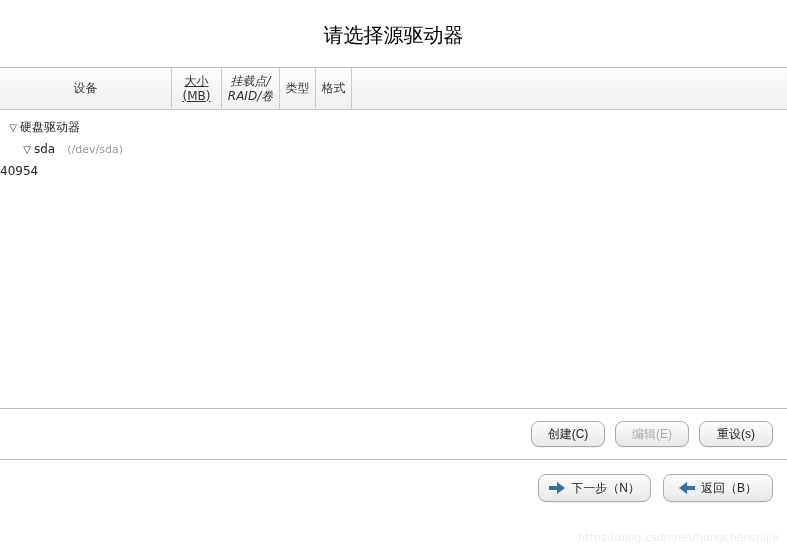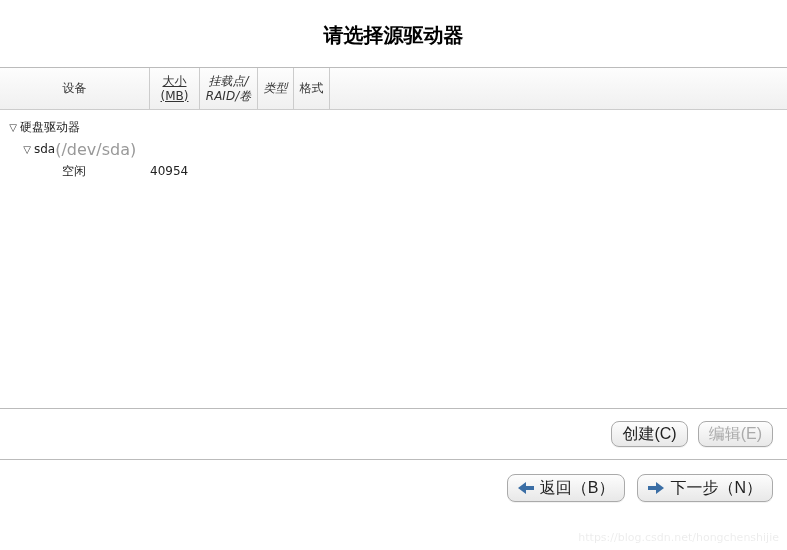--- a/index.html
+++ b/index.html
@@ -12,21 +12,21 @@
       overflow: hidden;
       position: relative;
     }
     .title-bar {
       text-align: center;
       padding: 22px 0 18px 0;
       border-bottom: 1px solid #bbb;
     }
     .title-bar h1 {
       font-size: 20px;
-      font-weight: bold;
+      font-weight: normal;
       color: #000;
     }
     .table-area {
       border-bottom: 1px solid #bbb;
     }
     .header-row {
       display: flex;
       background: linear-gradient(to bottom, #fdfdfd, #f0f0f0);
       border-bottom: 1px solid #ccc;
       height: 42px;
@@ -35,24 +35,24 @@
       border-right: 1px solid #ccc;
       display: flex;
       align-items: center;
       justify-content: center;
       text-align: center;
       font-size: 12px;
       color: #333;
       padding: 2px 4px;
       line-height: 1.2;
     }
-    .col-device { width: 150px; }
+    .col-device { width: 172px; }
     .col-size   { width: 50px; text-decoration: underline; }
     .col-mount  { width: 58px; font-style: italic; }
-    .col-type   { width: 36px; font-style: italic; }
+    .col-type   { width: 36px; }
     .col-format { width: 36px; }
     .header-spacer { flex: 1; border-right: none; }
 
     .tree-body {
       padding: 6px 0;
       height: 298px;
       background: #fff;
       font-size: 12px;
       color: #222;
     }
@@ -77,38 +77,38 @@
       display: inline-block;
       text-align: center;
       font-size: 10px;
       color: #333;
       user-select: none;
     }
     .indent-1 { padding-left: 20px; }
     .indent-2 .label-main { padding-left: 42px; }
     .label-sub {
       color: #999;
-      font-size: 16px;
-      margin-left: 0;
+      font-size: 11px;
+      margin-left: 12px;
     }
 
     .action-bar {
       display: flex;
       justify-content: flex-end;
       gap: 10px;
       padding: 12px 14px;
       border-bottom: 1px solid #bbb;
     }
     .btn {
       min-width: 74px;
       height: 26px;
       background: linear-gradient(to bottom, #fdfdfd, #e8e8e8);
       border: 1px solid #aaa;
       border-radius: 8px;
-      font-size: 16px;
+      font-size: 12px;
       color: #222;
       display: inline-flex;
       align-items: center;
       justify-content: center;
       padding: 0 10px;
       cursor: pointer;
       box-shadow: 0 1px 0 rgba(0,0,0,0.05);
     }
     .btn:disabled, .btn.disabled {
       color: #aaa;
@@ -168,45 +168,43 @@
       </div>
     </div>
     <div class="tree-row">
       <div class="tree-cell-device indent-1">
         <span class="expander">▽</span>
         <span>sda</span>
         <span class="label-sub">(/dev/sda)</span>
       </div>
     </div>
     <div class="tree-row indent-2">
-      <div class="tree-cell-device">
-        <span class="label-main" style="padding-left:56px;">空闲</span>
-      </div>
       <div class="tree-cell-size">40954</div>
     </div>
   </div>
 </div>
 
 <div class="action-bar">
   <button class="btn">创建(C)</button>
   <button class="btn disabled" disabled="">编辑(E)</button>
+  <button class="btn">重设(s)</button>
 </div>
 
 <div class="nav-bar">
+  <button class="btn btn-nav">
+    <span class="arrow-right">
+      <svg width="16" height="12" viewBox="0 0 16 12">
+          <polygon points="8,0 16,6 8,12 8,8 0,8 0,4 8,4" fill="#3b6ea5"></polygon>
+        </svg>
+    </span>
+    <span>下一步（N）</span>
+  </button>
   <button class="btn btn-nav">
     <span class="arrow-left">
       <svg width="16" height="12" viewBox="0 0 16 12">
           <polygon points="8,0 0,6 8,12 8,8 16,8 16,4 8,4" fill="#3b6ea5"></polygon>
         </svg>
     </span>
     <span>返回（B）</span>
   </button>
-  <button class="btn btn-nav">
-    <span class="arrow-right">
-      <svg width="16" height="12" viewBox="0 0 16 12">
-          <polygon points="8,0 16,6 8,12 8,8 0,8 0,4 8,4" fill="#3b6ea5"></polygon>
-        </svg>
-    </span>
-    <span>下一步（N）</span>
-  </button>
 </div>
 
 <div class="watermark">https://blog.csdn.net/hongchenshijie</div>
 
 </body></html>

